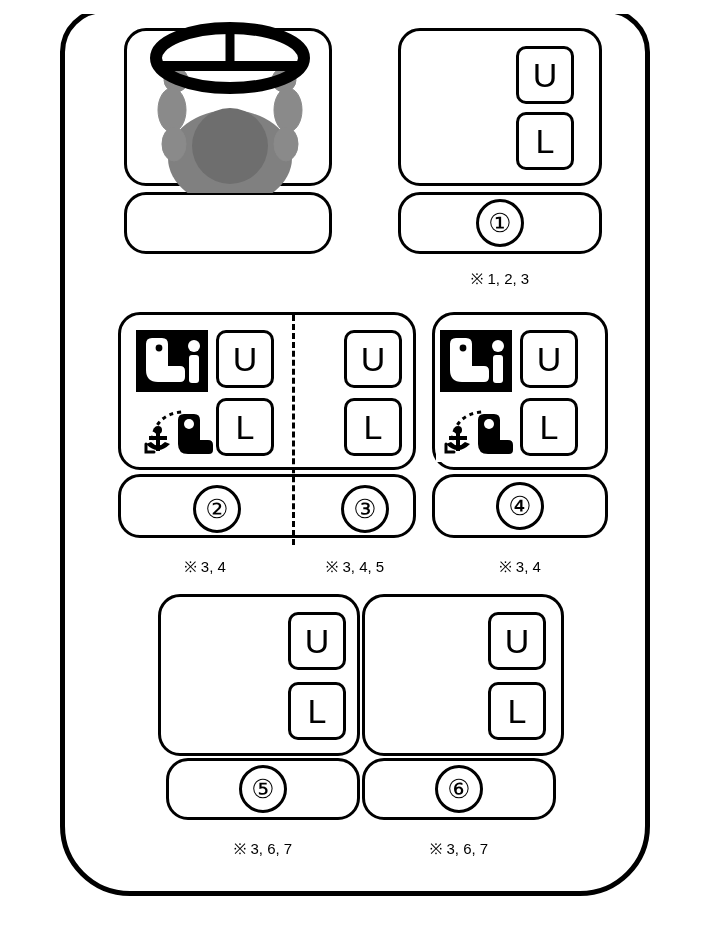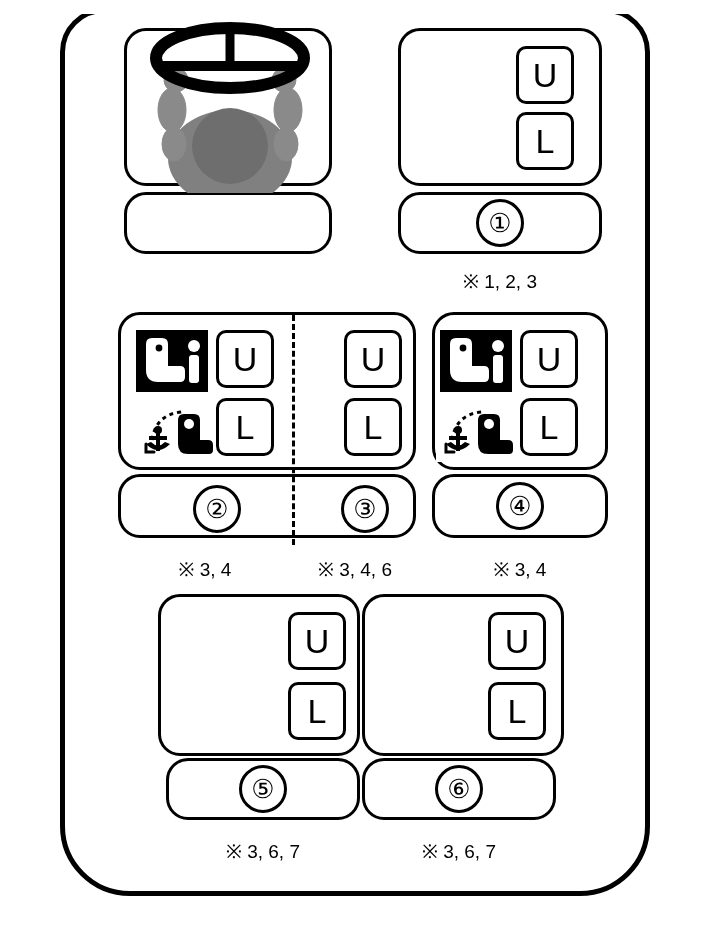--- a/index.html
+++ b/index.html
@@ -89,21 +89,21 @@
     display: flex;
     align-items: center;
     justify-content: center;
     font-size: 26px;
     line-height: 1;
   }
 
   
   .note {
     position: absolute;
-    font-size: 19px;
+    font-size: 15px;
     text-align: center;
     white-space: nowrap;
   }
 
   
   .dashed {
     position: absolute;
     border-left: 3px dashed #000;
   }
 
@@ -257,21 +257,21 @@
   <div class="circnum" style="position:absolute; left:193px; top:485px;">②</div>
   <div class="circnum" style="position:absolute; left:341px; top:485px;">③</div>
 
   <div class="badge-row" style="left:432px; top:474px; width:176px; height:64px;">
     <div class="circnum">④</div>
   </div>
 
   <div class="dashed" style="left:292px; top:315px; height:230px;"></div>
 
   <div class="note" style="left:118px; top:556px; width:174px;">※ 3, 4</div>
-  <div class="note" style="left:294px; top:556px; width:122px;">※ 3, 4, 6</div>
+  <div class="note" style="left:294px; top:556px; width:122px;">※ 3, 4, 5</div>
   <div class="note" style="left:432px; top:556px; width:176px;">※ 3, 4</div>
 
   <div class="seat" style="left:158px; top:594px; width:202px; height:162px;"></div>
   <div class="seat" style="left:362px; top:594px; width:202px; height:162px;"></div>
 
   <div class="ulbox" style="left:288px; top:612px; width:58px; height:58px;">U</div>
   <div class="ulbox" style="left:288px; top:682px; width:58px; height:58px;">L</div>
 
   <div class="ulbox" style="left:488px; top:612px; width:58px; height:58px;">U</div>
   <div class="ulbox" style="left:488px; top:682px; width:58px; height:58px;">L</div>

